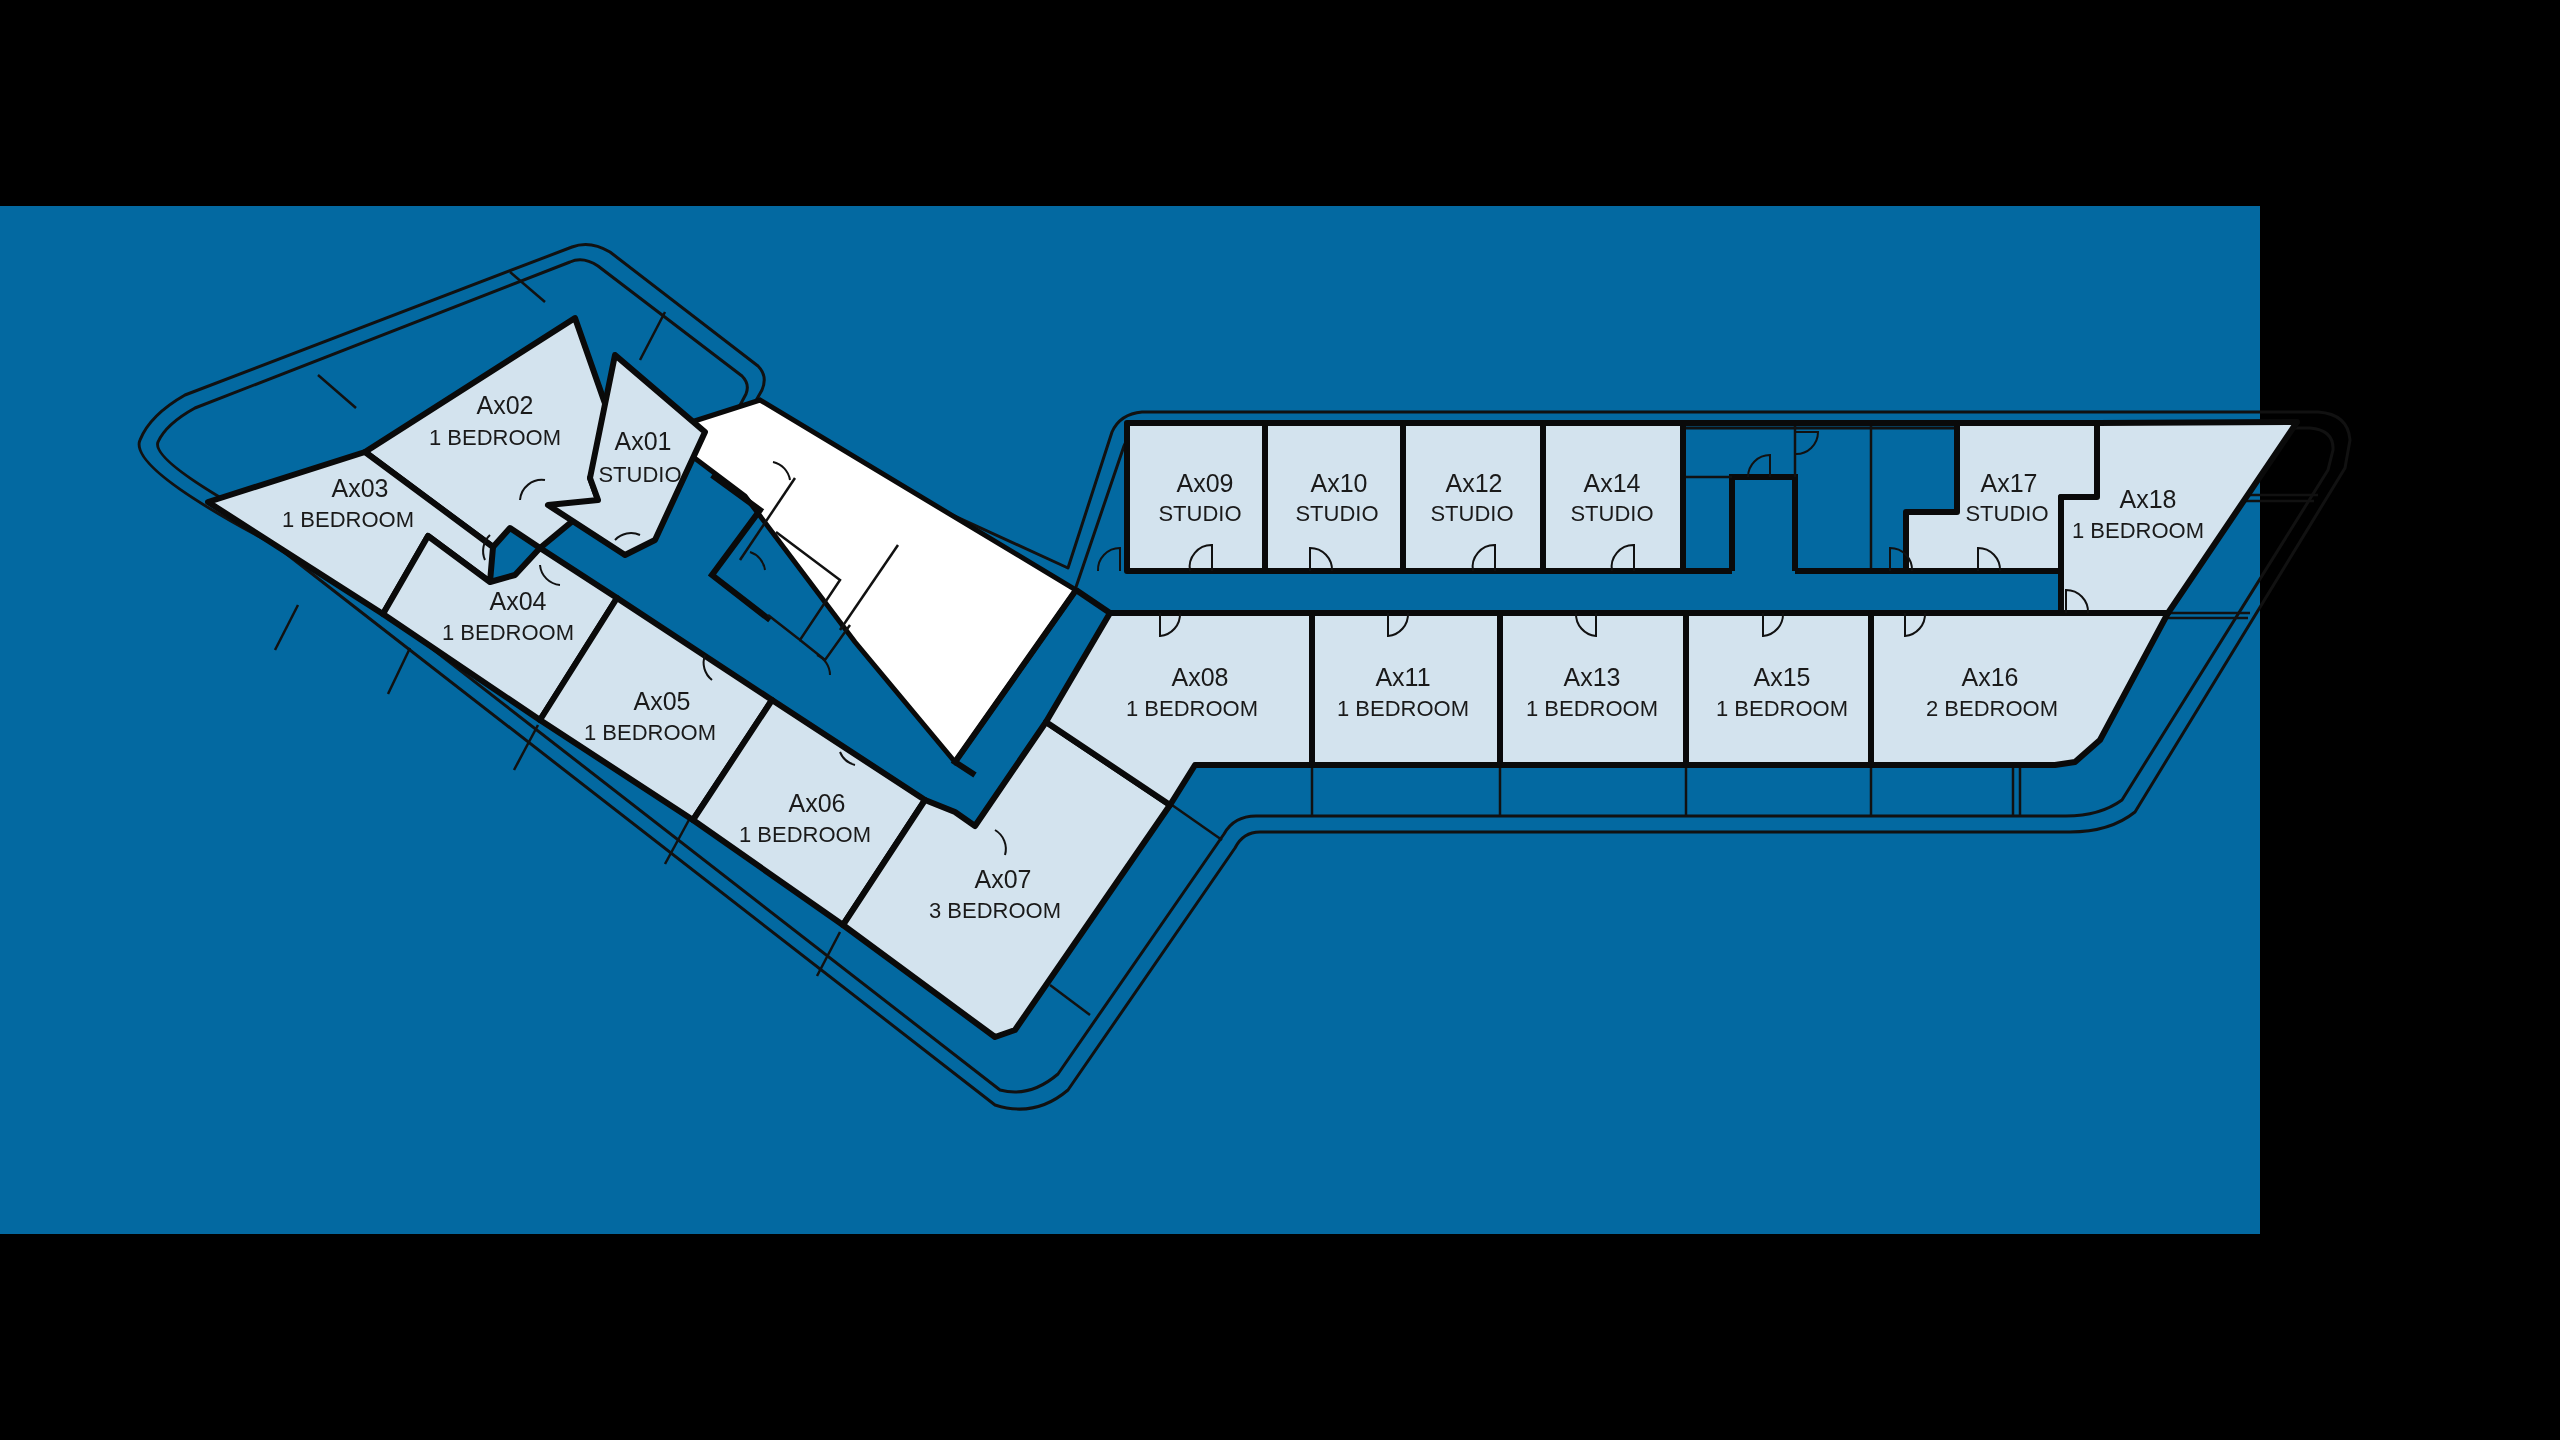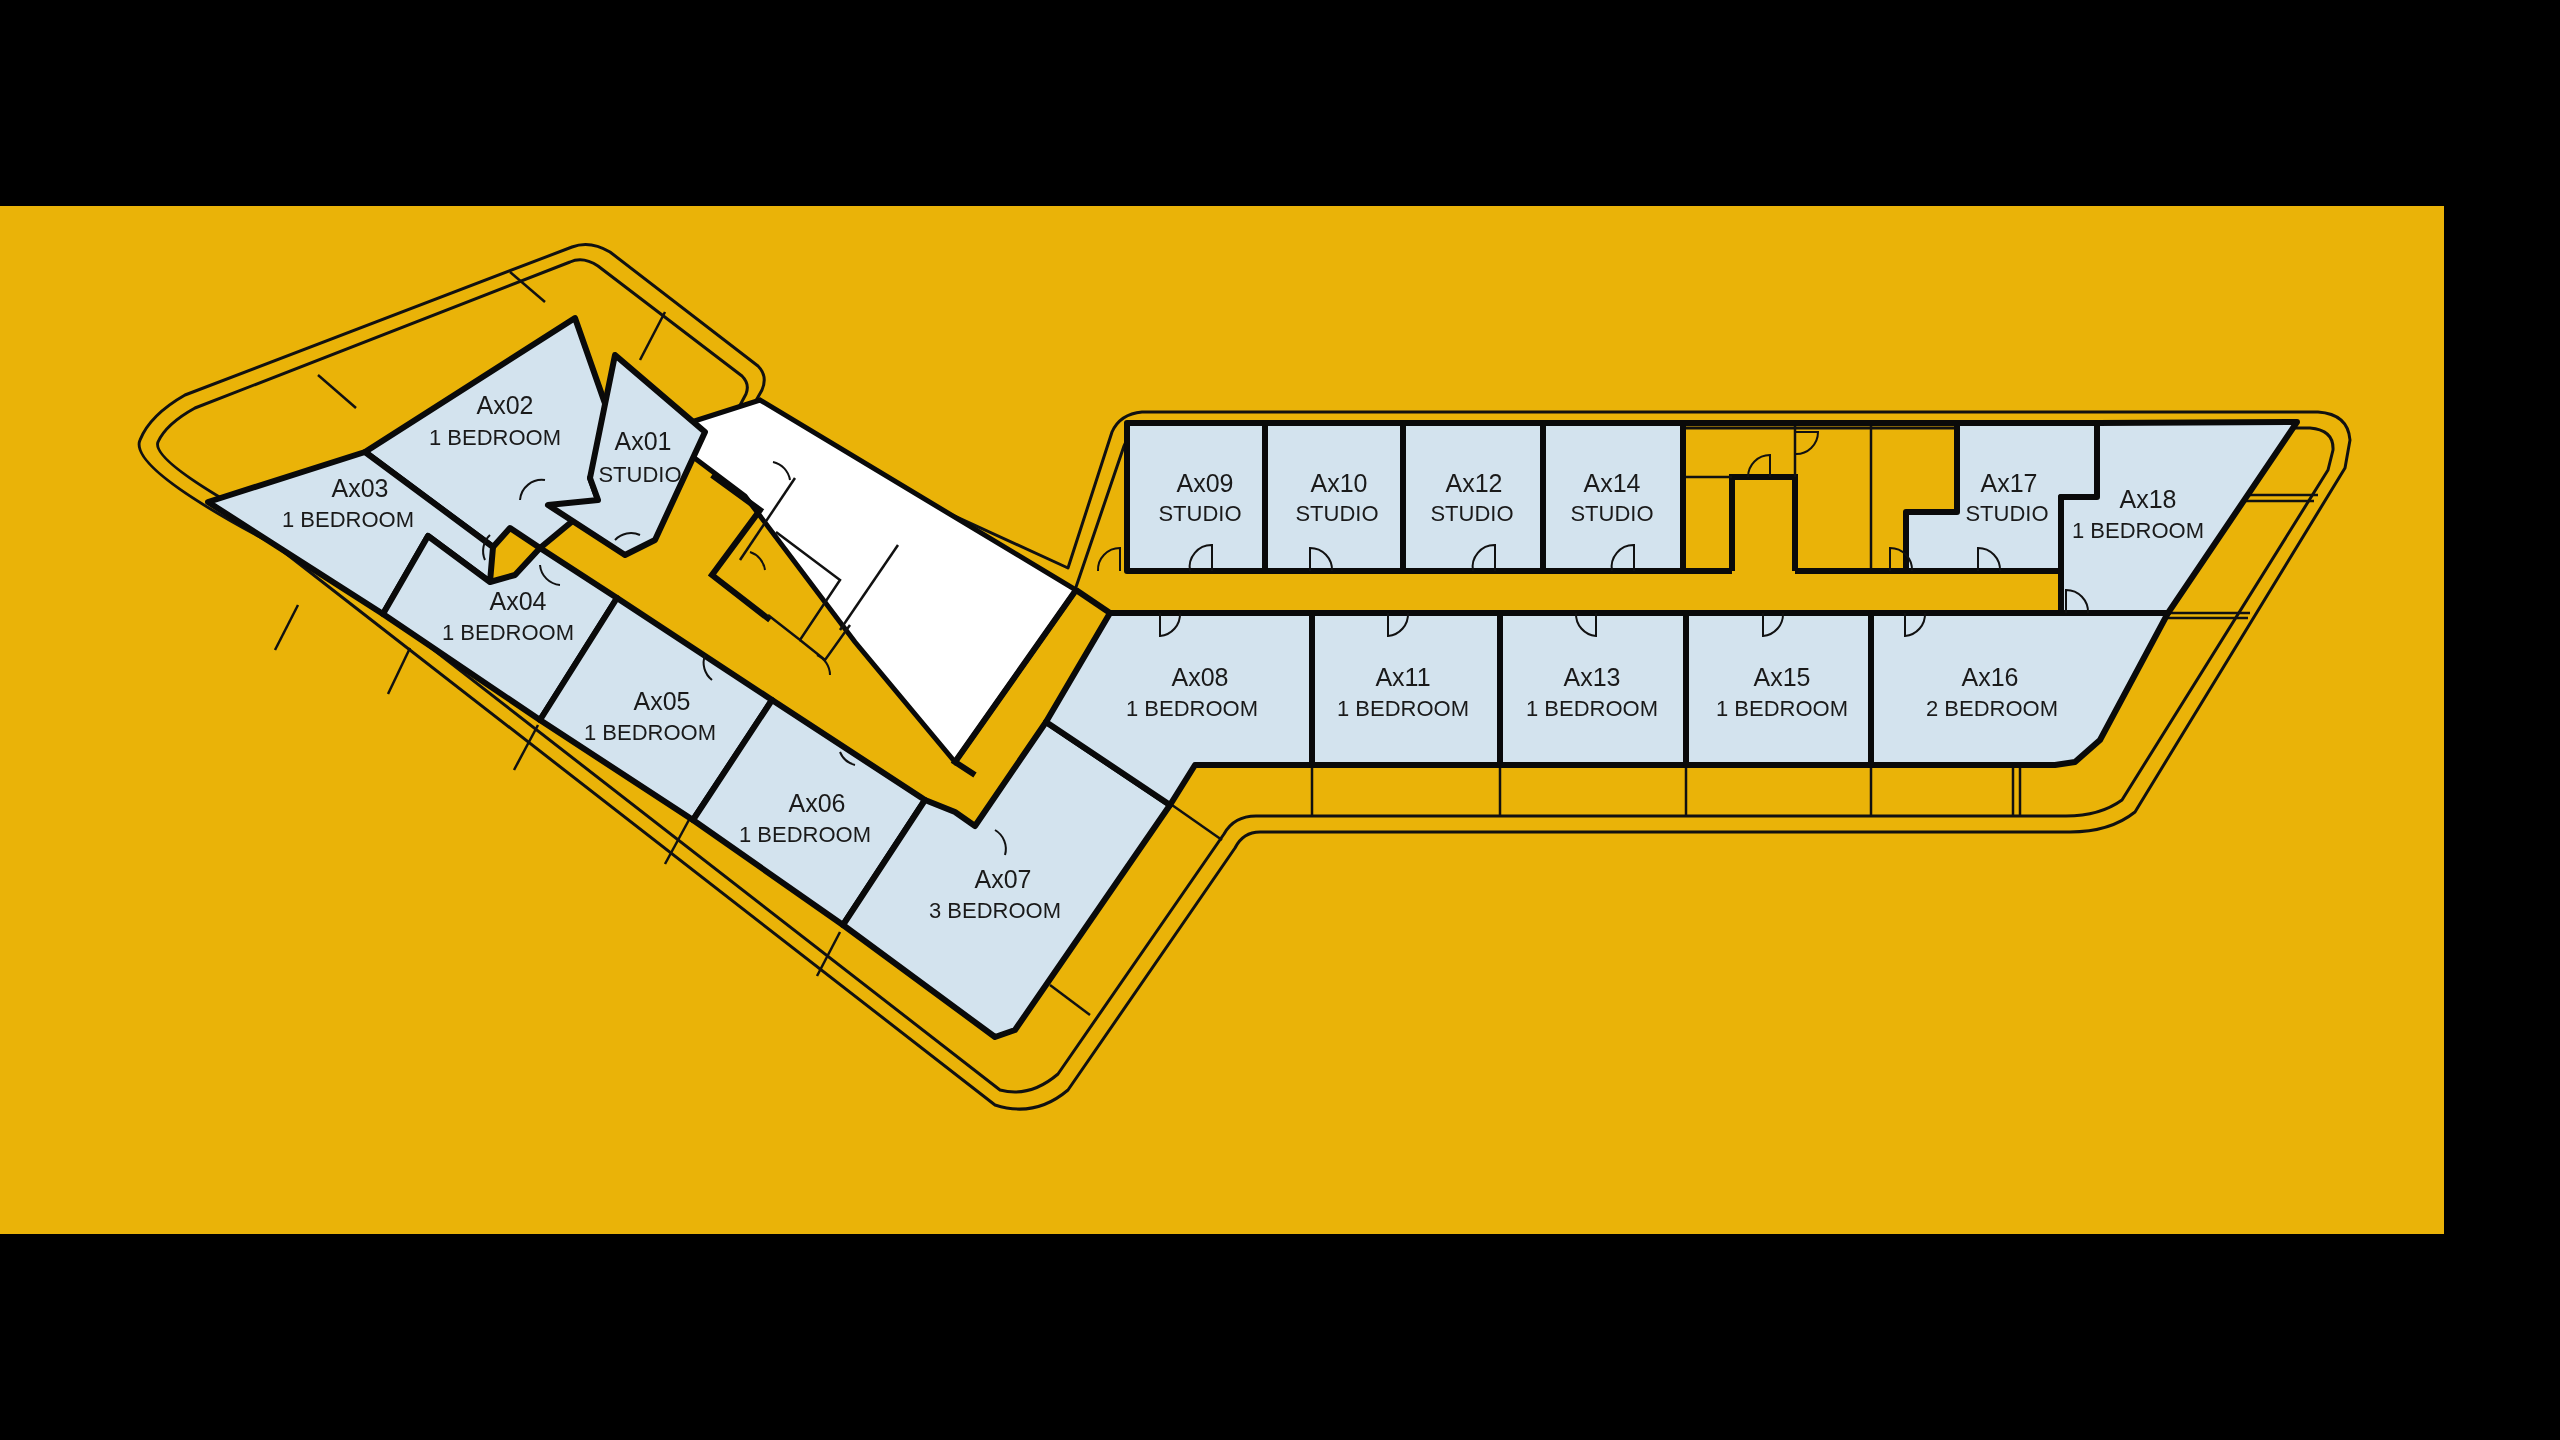--- a/index.html
+++ b/index.html
@@ -1,20 +1,20 @@
 <!DOCTYPE html>
 <html><head>
   <meta charset="utf-8">
   <style>
     html, body { margin: 0; padding: 0; background: #000; }
     body { width: 2560px; height: 1440px; overflow: hidden; position: relative; font-family: "Liberation Sans", sans-serif; }
     .bar { position: absolute; left: 0; width: 2560px; background: #000; }
     .bar-top { top: 0; height: 206px; }
     .bar-bottom { top: 1234px; height: 206px; }
-    .canvas { position: absolute; left: 0; top: 206px; width: 2444px; height: 1028px; background: #eab308; }
+    .canvas { position: absolute; left: 0; top: 206px; width: 2260px; height: 1028px; background: #0369a1; }
     svg { position: absolute; left: 0; top: 0; }
     .outline { fill: none; stroke: #111; stroke-width: 3; stroke-linejoin: round; }
     .outline-inner { fill: none; stroke: #111; stroke-width: 3; stroke-linejoin: round; }
     .unit { fill: #d3e3ee; stroke: #0a0a0a; stroke-width: 6; stroke-linejoin: round; cursor: pointer; }
     .wall { fill: none; stroke: #0a0a0a; stroke-width: 6; stroke-linejoin: miter; }
     .thin { fill: none; stroke: #111; stroke-width: 2.5; }
     .door { fill: none; stroke: #111; stroke-width: 2; }
     .core { fill: #fff; stroke: #0a0a0a; stroke-width: 5; }
     .lbl-id { font-family: "Liberation Sans", sans-serif; font-size: 25px; fill: #1a1a1a; text-anchor: middle; }
     .lbl-type { font-family: "Liberation Sans", sans-serif; font-size: 22px; fill: #1a1a1a; text-anchor: middle; }

